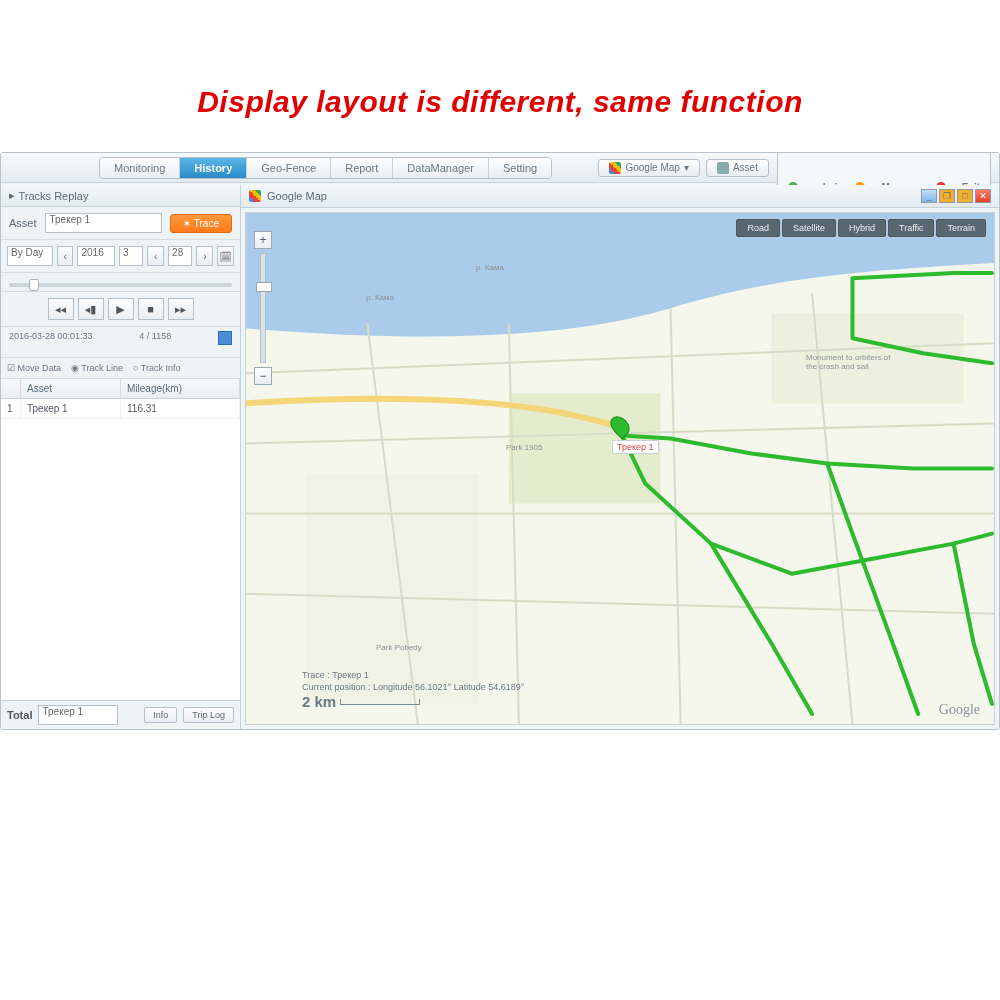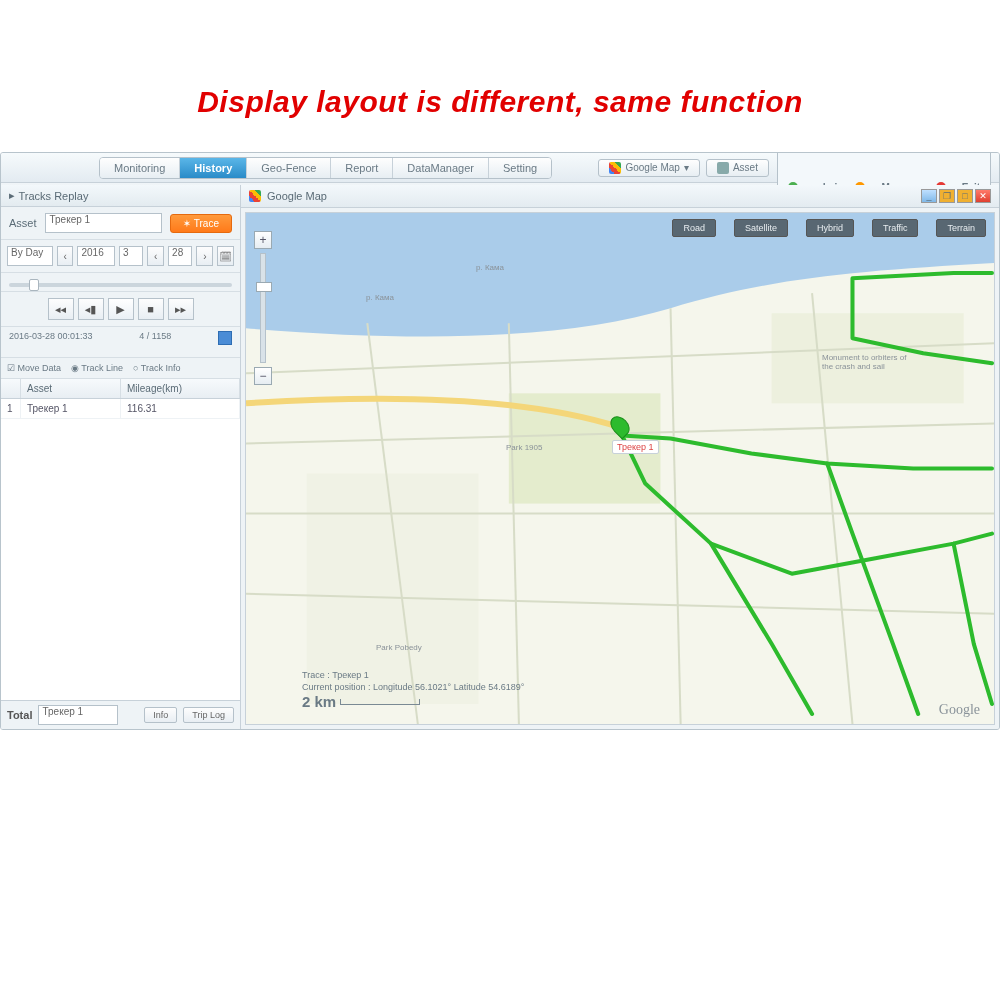--- a/index.html
+++ b/index.html
@@ -97,21 +97,21 @@
   .map-title{padding:4px 8px;font-size:11px;color:#5a6b76;background:linear-gradient(#f3f8fb,#e3ebf0);border-bottom:1px solid #c7d1d9;display:flex;align-items:center;gap:6px;}
   .win-ctrls{margin-left:auto;display:flex;gap:2px;}
   .wbtn{width:16px;height:14px;border:1px solid #999;font-size:9px;display:flex;align-items:center;justify-content:center;}
   .wb-min{background:linear-gradient(#bfe0ff,#7fb8e8);} .wb-max1{background:#f0b030;}.wb-max2{background:#f0b030;} .wb-close{background:linear-gradient(#ff7a6a,#e04030);color:#fff;}
   .map-canvas{flex:1;position:relative;margin:4px;border:1px solid #c7d1d9;background:#fff;overflow:hidden;}
   svg.map-svg{width:100%;height:100%;display:block;}
   .zoom-col{position:absolute;left:8px;top:18px;display:flex;flex-direction:column;align-items:center;gap:2px;}
   .zm-btn{width:18px;height:18px;border:1px solid #9aa9b2;background:linear-gradient(#fff,#e6edf2);font-size:12px;color:#556;display:flex;align-items:center;justify-content:center;}
   .zm-track{width:6px;height:110px;background:#d9e2e8;border:1px solid #b5c1ca;position:relative;margin:2px 0;}
   .zm-knob{position:absolute;left:-5px;top:28px;width:16px;height:10px;background:#fff;border:1px solid #9aa9b2;}
-  .map-type{position:absolute;top:6px;right:8px;display:flex;gap:18px;}
+  .map-type{position:absolute;top:6px;right:8px;display:flex;gap:2px;}
   .mt-btn{padding:3px 10px;background:rgba(70,80,88,.82);color:#e8edf0;font-size:9px;border:1px solid #555;border-radius:2px;}
   .g-logo{position:absolute;bottom:6px;right:14px;font-size:14px;color:#8a939a;font-family:Georgia,serif;}
   .trace-info{position:absolute;left:56px;bottom:30px;font-size:9px;color:#6a7a85;line-height:1.4;}
   .scale{position:absolute;left:56px;bottom:14px;display:flex;align-items:center;gap:4px;font-size:15px;color:#6a7a85;font-weight:bold;}
   .scale-bar{width:80px;height:6px;border:1px solid #7a8a94;border-top:none;}
   .marker-pin{position:absolute;left:366px;top:202px;}
   .pin{width:16px;height:22px;background:#2dbb2d;border-radius:50% 50% 50% 0;transform:rotate(-45deg);border:1px solid #1a8d1a;}
   .marker-label{margin-top:3px;padding:1px 4px;background:#fff;border:1px solid #c7d1d9;font-size:9px;color:#d44;border-radius:2px;}
   .place-label{position:absolute;font-size:8px;color:#8a9299;white-space:nowrap;}
 </style>
@@ -283,21 +283,21 @@
           <div class="mt-btn">Terrain</div>
         </div>
 
         <div class="marker-pin">
           <div class="pin"></div>
           <div class="marker-label">Трекер 1</div>
         </div>
 
         <div class="place-label" style="left:120px;top:80px;">р. Кама</div>
         <div class="place-label" style="left:230px;top:50px;">р. Кама</div>
-        <div class="place-label" style="left:576px;top:140px;">Monument to orbiters of<br>the crash and sail</div>
+        <div class="place-label" style="left:560px;top:140px;">Monument to orbiters of<br>the crash and sail</div>
         <div class="place-label" style="left:260px;top:230px;">Park 1905</div>
         <div class="place-label" style="left:130px;top:430px;">Park Pobedy</div>
 
         <div class="trace-info">
           <div>Trace : Трекер 1</div>
           <div>Current position : Longitude 56.1021° Latitude 54.6189°</div>
         </div>
         <div class="scale">
           <span>2 km</span>
             <div class="scale-bar"></div>

